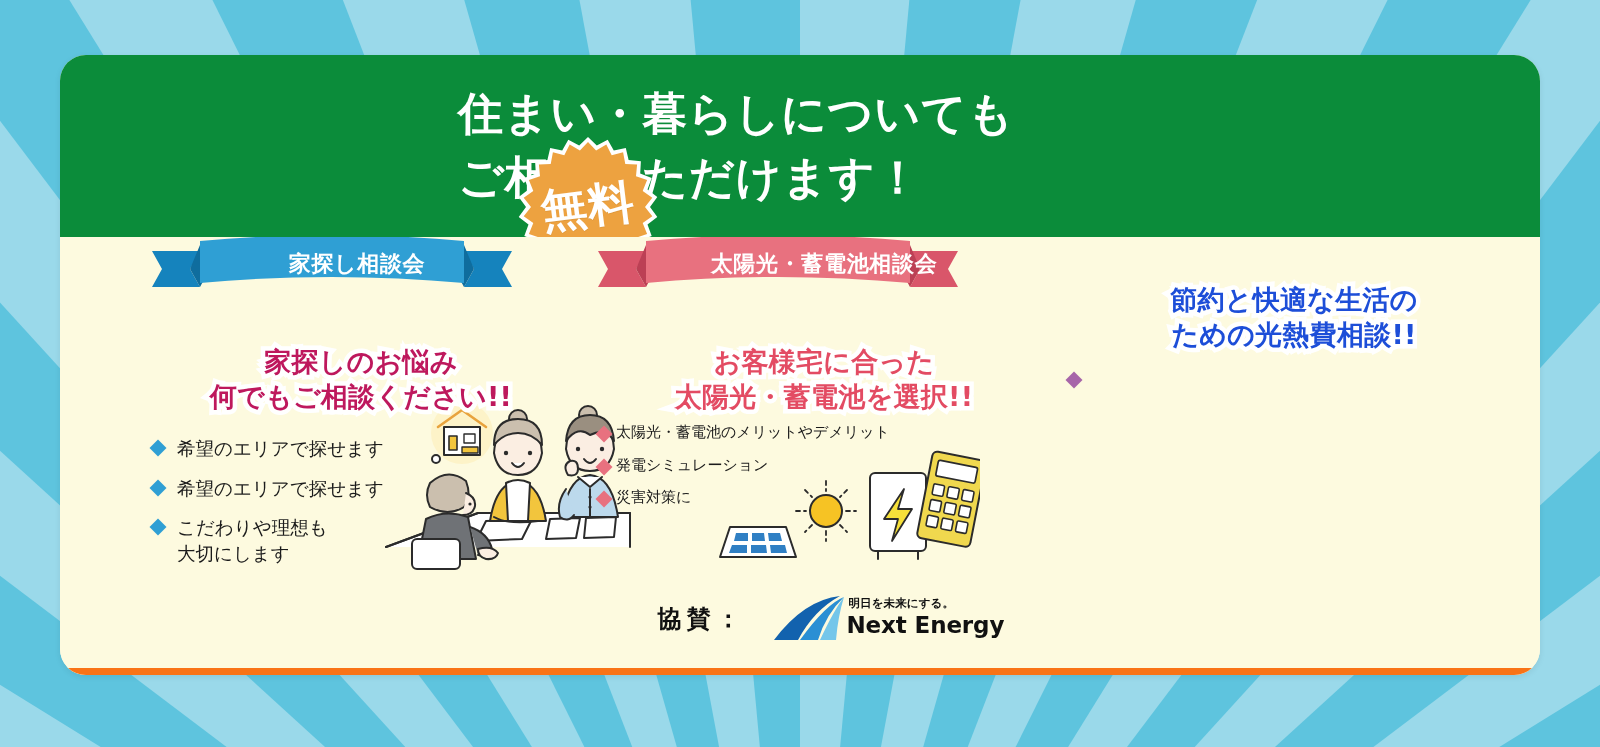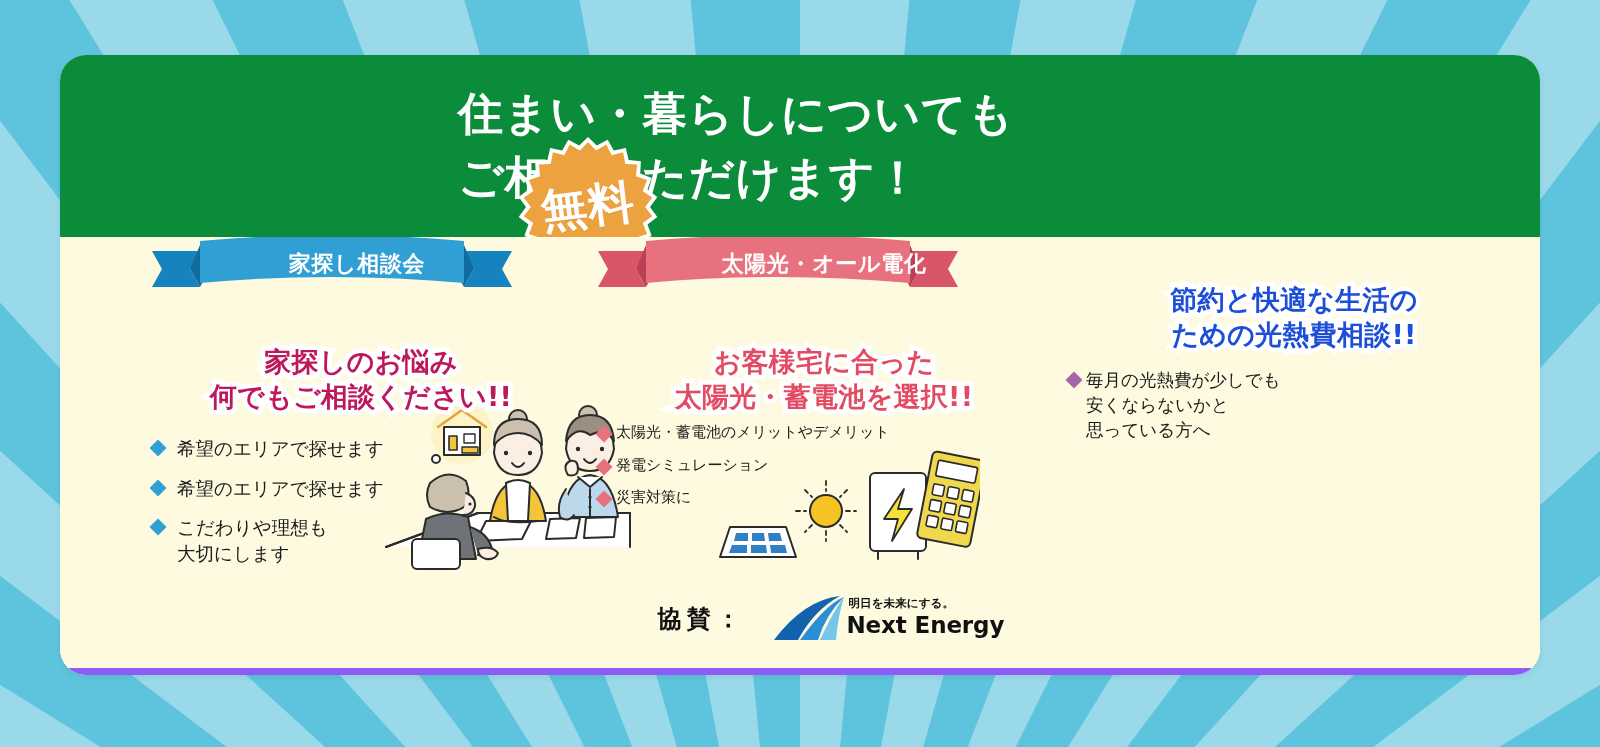--- a/index.html
+++ b/index.html
@@ -65,21 +65,21 @@
     letter-spacing: .02em;
     transform: rotate(-7deg);
     text-shadow: 0 1px 0 rgba(0,0,0,.06);
   }
 
   
   #body-area {
     position: relative;
     height: 438px;
     background: #fdfadf;
-    border-bottom: 7px solid #8b5cf6;
+    border-bottom: 7px solid #f97316;
   }
 
   
   #columns {
     position: absolute;
     left: 0; top: 0;
     width: 100%;
     display: flex;
   }
   .column { position: relative; }
@@ -338,21 +338,21 @@
         <div class="column col-2">
 
           <div class="ribbon">
             <svg width="360" height="62" viewBox="0 0 360 62">
               <path d="M0,14 L48,14 L38,32 L48,50 L0,50 L10,32 Z" fill="#d9566a"></path>
               <path d="M312,14 L360,14 L350,32 L360,50 L312,50 L322,32 Z" fill="#d9566a"></path>
               <path d="M48,8 L60,28 L48,50 L38,32 Z" fill="#bc4055"></path>
               <path d="M312,8 L300,28 L312,50 L322,32 Z" fill="#bc4055"></path>
               <path d="M48,4 Q180,-8 312,4 L312,46 Q180,34 48,46 Z" fill="#e8717f"></path>
             </svg>
-            <div class="ribbon-label">太陽光・オール電化</div>
+            <div class="ribbon-label">太陽光・蓄電池相談会</div>
           </div>
 
           <div class="headline">
             <span class="ink" style="color: rgb(227, 75, 99);">お客様宅に合った
 太陽光・蓄電池を選択!!</span>
           </div>
 
           <div class="bullets">
             <div class="bullet">
               <span class="dia" style="background: rgb(232, 113, 127);"></span>
@@ -425,23 +425,20 @@
 
 
           <div class="headline">
             <span class="ink" style="color: #1d4ed8;">節約と快適な生活の
 ための光熱費相談!!</span>
           </div>
 
           <div class="bullets">
             <div class="bullet">
               <span class="dia" style="background: rgb(167, 101, 169);"></span>
-              <span class="btxt">毎月の光熱費が少しでも
-安くならないかと
-思っている方へ</span>
             </div>
           </div>
         </div>
 
       </div>
 
       <div id="sponsor">
         <span id="sponsor-label">協賛：</span>
         <div id="sponsor-logo">
           <svg width="172" height="50" viewBox="0 0 172 50">

